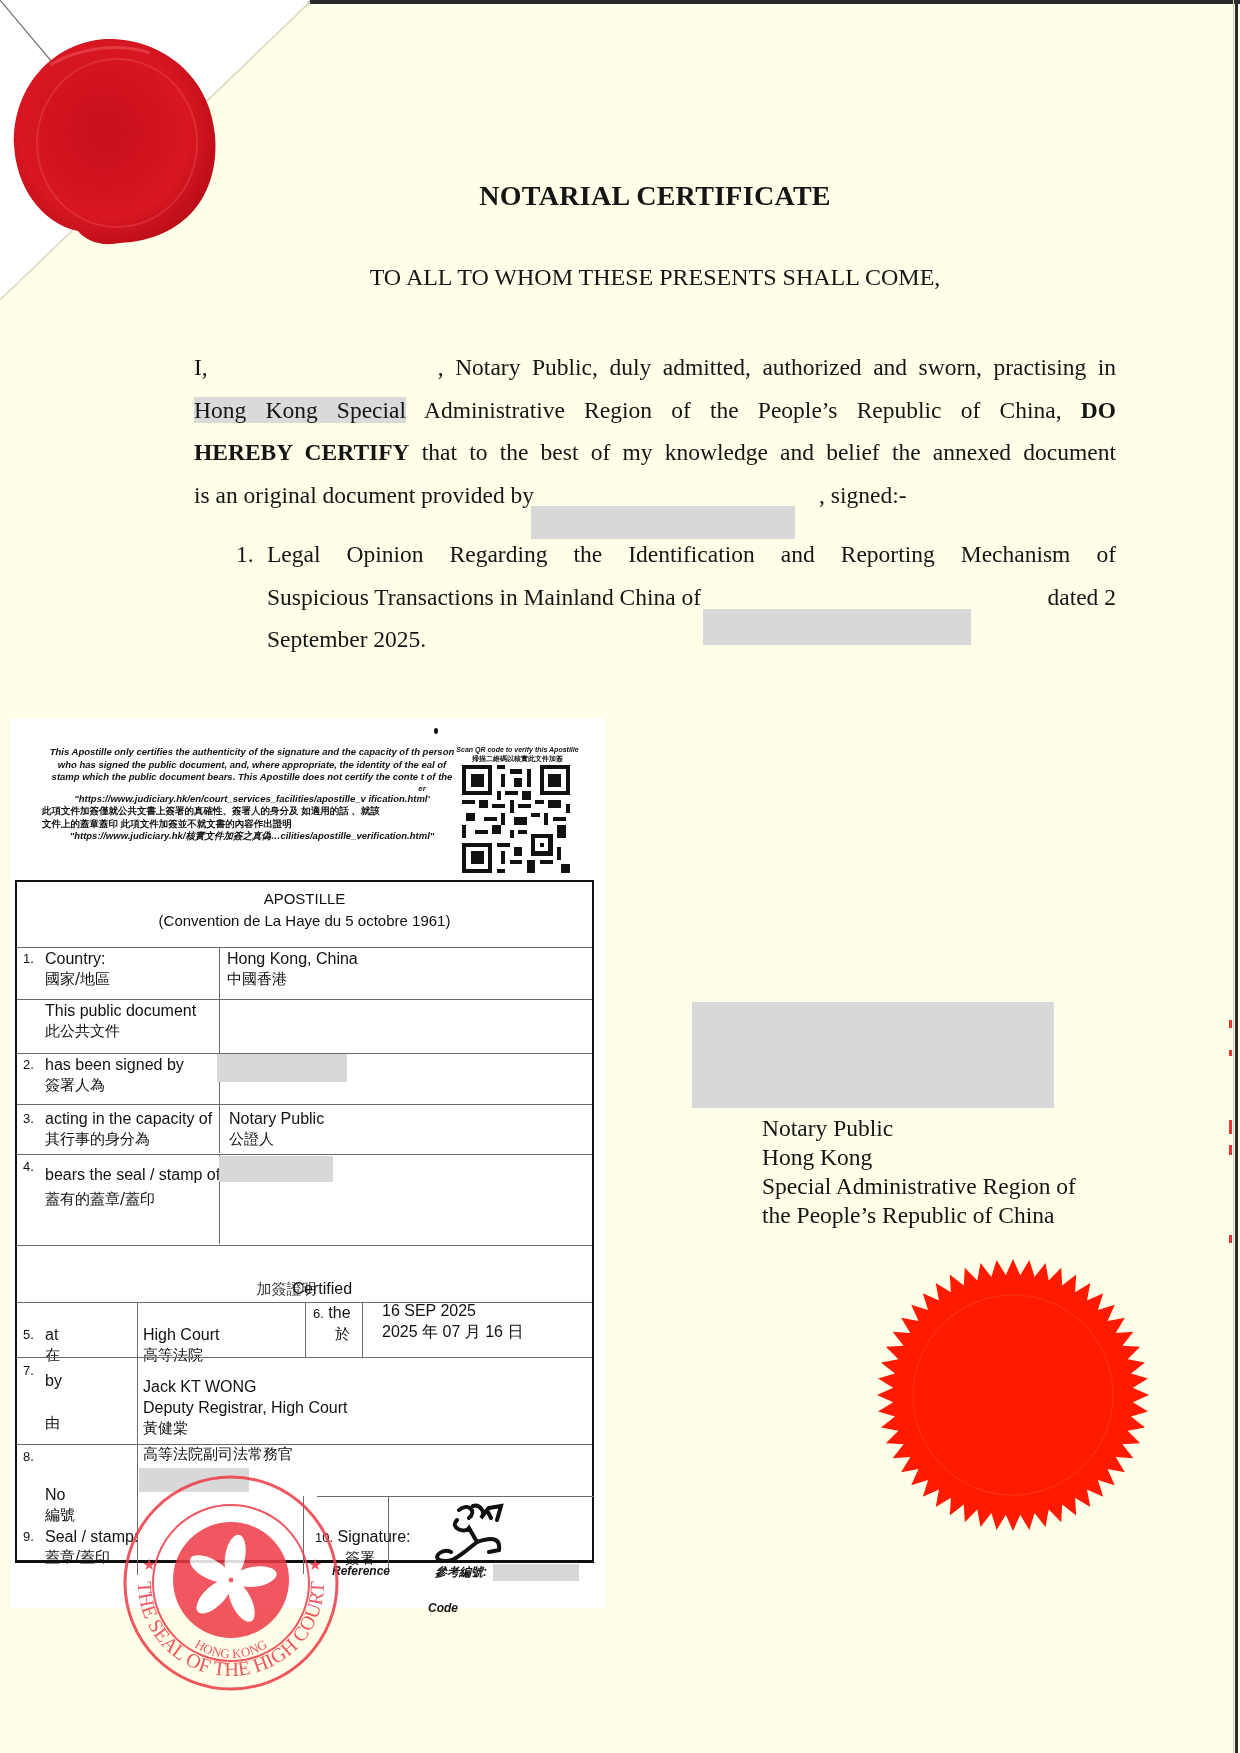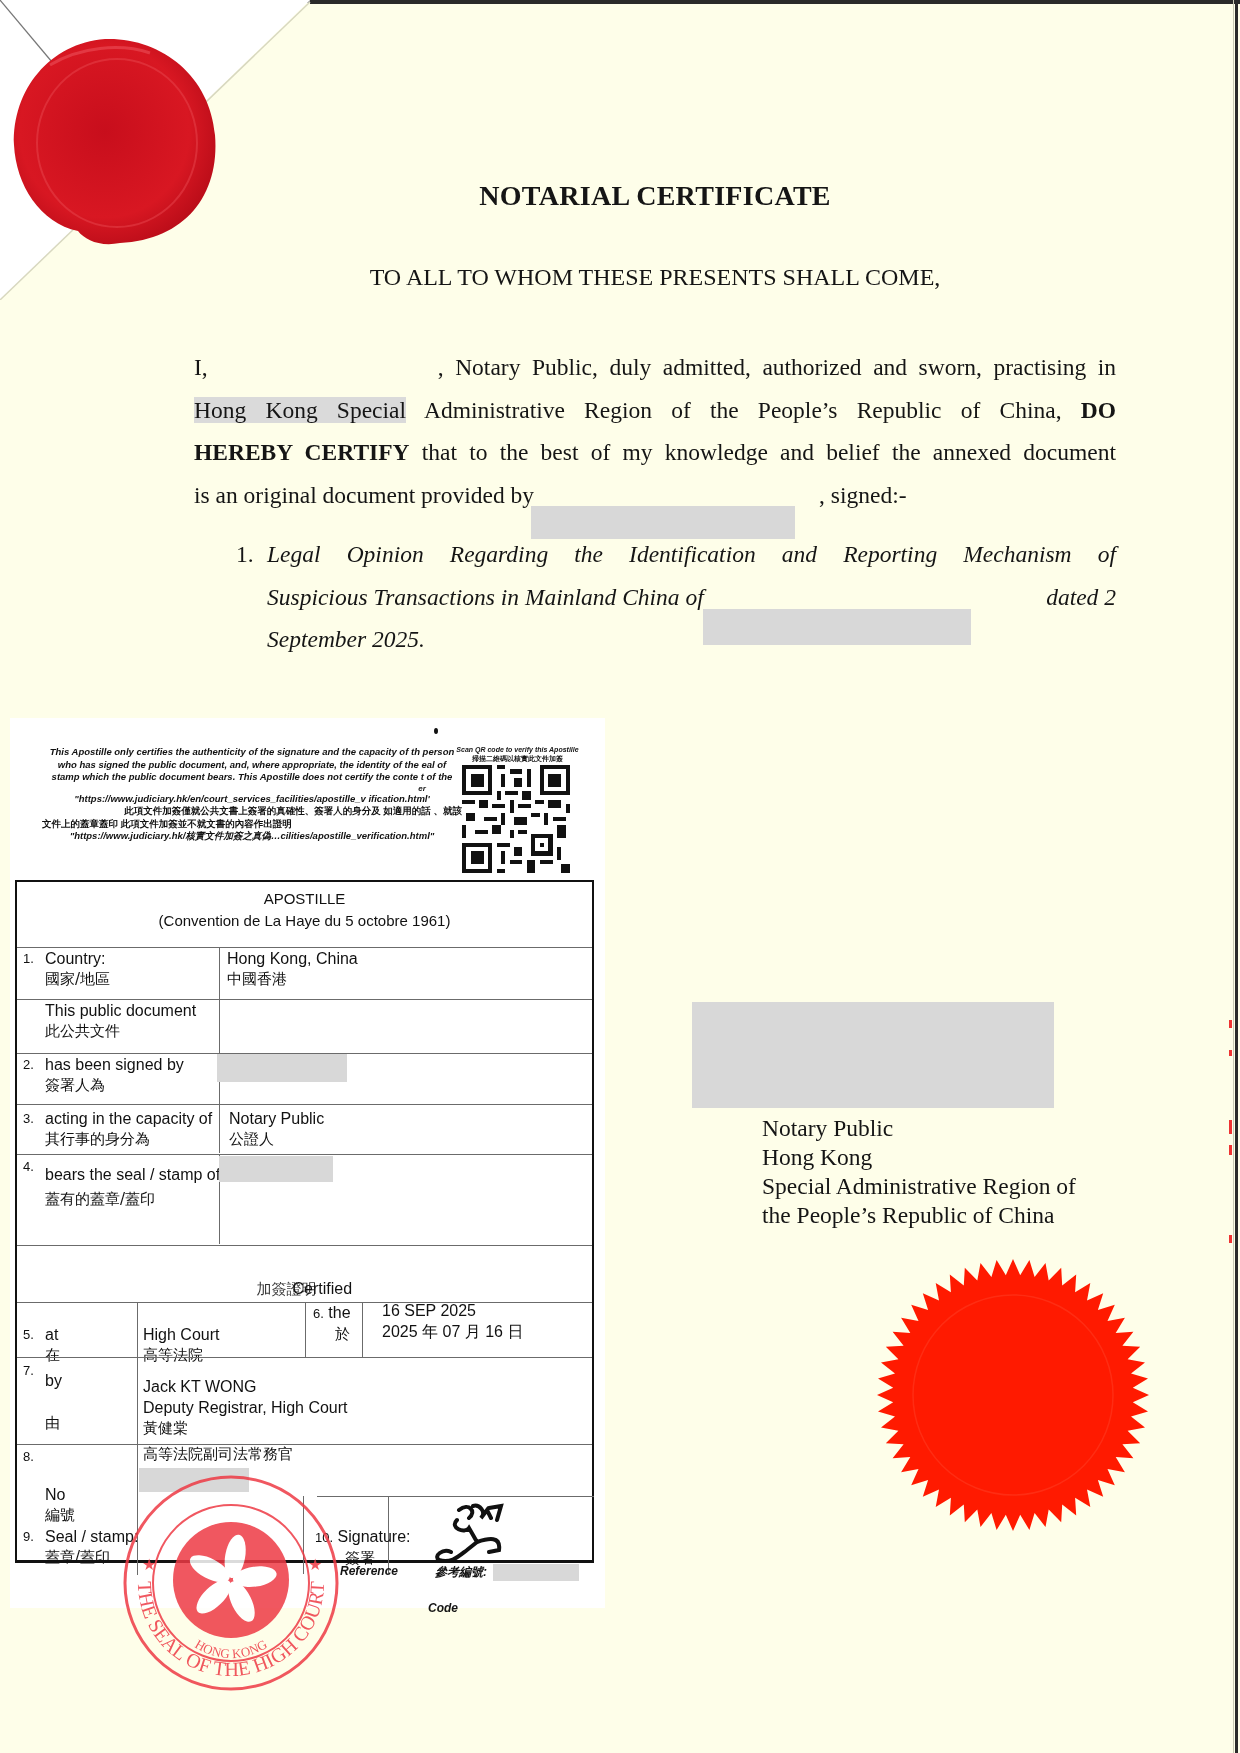--- a/index.html
+++ b/index.html
@@ -29,21 +29,21 @@
     .para {
       left:194px; width:922px; top:346px; font-size:23.5px; line-height:42.5px;
       text-align:justify;
     }
     .para .ln { display:block; height:42.5px; white-space:nowrap; text-align:justify; text-align-last:justify; }
     .para .ln.last { text-align-last:left; }
     .hl { background:#dadada; }
     .gap { display:inline-block; }
     .list { left:236px; width:880px; top:533px; font-size:23.5px; line-height:42.5px; }
     .list .num { position:absolute; left:0; top:0; }
-    .list .body { position:absolute; left:31px; width:849px;font-style:italic; }
+    .list .body { position:absolute; left:31px; width:849px; }
     .list .ln { display:block; height:42.5px; white-space:nowrap; text-align:justify; text-align-last:justify; }
     .list .ln.last { text-align-last:left; }
     .redact-box { background:#d8d8d8; }
 
     
     .apo-sheet { left:10px; top:718px; width:595px; height:890px; background:#ffffff; }
     .apo-note {
       left:42px; top:746px; width:420px; font-family:"Liberation Sans", sans-serif;
       font-style:italic; font-weight:bold; font-size:9.5px; line-height:12.5px; color:#111; text-align:center;
     }
@@ -119,21 +119,21 @@
 <div class="abs redact-box" style="left:703px;top:609px;width:268px;height:36px"></div>
 
 <div class="abs apo-sheet"></div>
 <div class="abs" style="left:434px;top:728px;width:4px;height:6px;background:#111;border-radius:50%"></div>
 <div class="abs apo-note">
   <div>This Apostille only certifies the authenticity of the signature and the capacity of th  person</div>
   <div>who has signed the public document, and, where appropriate, the identity of the  eal of</div>
   <div>stamp which the public document bears. This Apostille does not certify the conte  t of the</div>
   <div style="padding-left:340px;font-size:8px;line-height:9px">er</div>
   <div>"https://www.judiciary.hk/en/court_services_facilities/apostille_v  ification.html'</div>
-  <div class="cn" style="text-align:right">此項文件加簽僅就公共文書上簽署的真確性、簽署人的身分及  如適用的話 、就該</div>
+  <div class="cn" style="text-align:left">此項文件加簽僅就公共文書上簽署的真確性、簽署人的身分及  如適用的話 、就該</div>
   <div class="cn" style="text-align:left">文件上的蓋章蓋印          此項文件加簽並不就文書的內容作出證明</div>
   <div>"https://www.judiciary.hk/核實文件加簽之真偽…cilities/apostille_verification.html"</div>
 </div>
 <div class="abs qr-cap">
   <div>Scan QR code to verify this Apostille</div>
   <div style="font-style:normal">掃描二維碼以核實此文件加簽</div>
 </div>
 <svg class="abs qr" viewBox="0 0 25 25" shape-rendering="crispEdges">
   <rect width="25" height="25" fill="#fff"></rect>
   <g fill="#111">
@@ -307,21 +307,21 @@
 
   <div class="cell" style="left:298px;top:644px">
     <div><span style="font-size:13px">10.</span> <span>Signature:</span></div>
     <div class="zh" style="padding-left:30px">簽署</div>
   </div>
   <svg style="position:absolute;left:412px;top:616px" width="90" height="70" viewBox="0 0 90 70">
     <path d="M30,12 C40,4 48,14 40,20 M44,8 C50,6 58,14 52,20 L58,12 L62,20 M60,10 L72,8 L68,22 M28,22 C20,30 36,36 40,30 L48,44 L38,52 C30,58 22,66 10,62 C4,58 14,50 22,54 M48,44 C60,40 72,38 70,52 L60,54" fill="none" stroke="#111" stroke-width="4" stroke-linecap="round"></path>
   </svg>
 </div>
 
-<div class="abs ref" style="left:340px;top:1564px">Reference</div>
+<div class="abs ref" style="left:332px;top:1564px">Reference</div>
 <div class="abs ref" style="left:435px;top:1564px">參考編號:</div>
 <div class="abs" style="left:493px;top:1564px;width:86px;height:17px;background:#d8d8d8"></div>
 <div class="abs ref" style="left:428px;top:1601px">Code</div>
 
 <svg class="abs hk-seal" viewBox="0 0 222 222" opacity="0.85">
   <defs>
     <path id="lowerArc" d="M18,111 A93,93 0 0,0 204,111"></path>
     <path id="innerLow" d="M45,120 A66,66 0 0,0 177,120"></path>
   </defs>
   <circle cx="111" cy="111" r="106" fill="none" stroke="#ee3a45" stroke-width="3"></circle>

